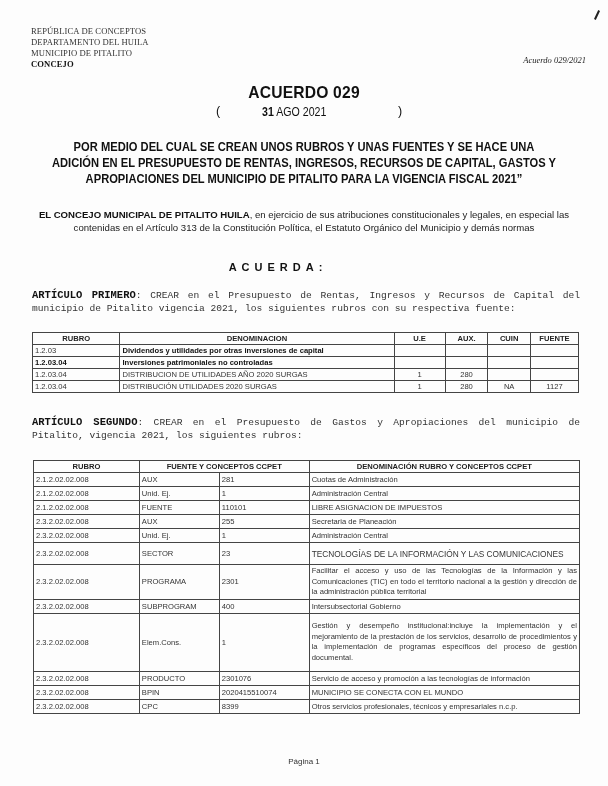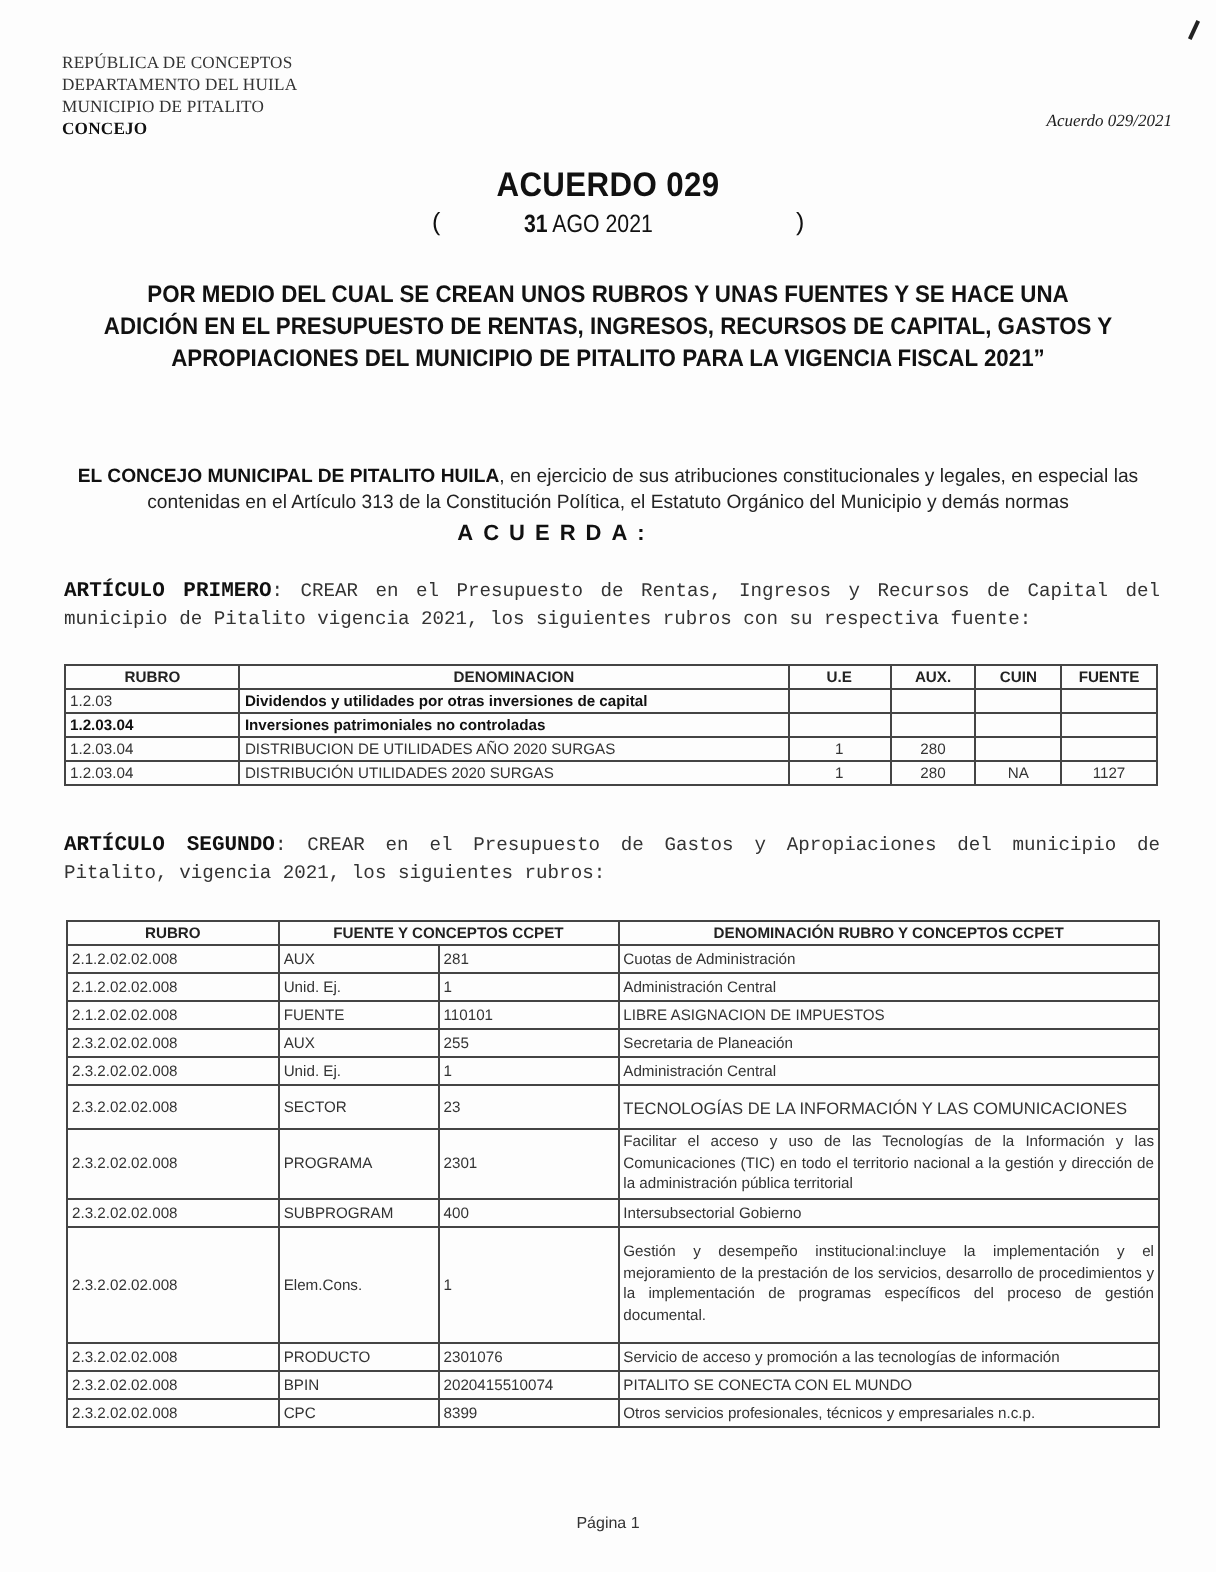--- a/index.html
+++ b/index.html
@@ -8,21 +8,21 @@
   .hdr .b { font-weight:bold; color:#111; }
   .ref { position:absolute; right:22px; top:55px; font-family:"Liberation Serif", serif; font-style:italic; font-size:8.5px; color:#222; }
   .tick { position:absolute; right:10px; top:10px; width:2px; height:10px; background:#222; transform:rotate(25deg); }
   .title { position:absolute; left:0; width:608px; top:83px; text-align:center; font-weight:bold; font-size:17px; letter-spacing:0.2px; font-family:"Liberation Sans", sans-serif; transform:scaleX(0.92); }
   .date { position:absolute; top:104px; left:0; width:608px; text-align:center; font-size:12.5px; }
   .date .paren-l { position:absolute; left:216px; top:0; }
   .date .paren-r { position:absolute; left:398px; top:0; }
   .date .d { position:absolute; left:262px; top:1px; transform:scaleX(0.85); transform-origin:left; }
   .date .d b { font-weight:bold; }
   .subject { position:absolute; left:30px; width:548px; top:139px; text-align:center; font-weight:bold; font-size:12px; line-height:16px; transform:scaleX(0.93); transform-origin:center; }
-  .intro { position:absolute; left:30px; width:548px; top:208px; text-align:center; font-size:9.6px; line-height:13px; color:#222;margin-top:24px; }
+  .intro { position:absolute; left:30px; width:548px; top:208px; text-align:center; font-size:9.6px; line-height:13px; color:#222; }
   .intro b { color:#111; }
   .acuerda { position:absolute; left:0; width:556px; top:261px; text-align:center; font-weight:bold; font-size:11px; letter-spacing:5px; }
   .art { position:absolute; left:32px; width:548px; font-size:9.6px; line-height:13px; color:#333; text-align:justify;font-family:Liberation Mono, monospace; }
   .art b { color:#111; font-size:10.5px; }
   .art1 { top:289px; }
   .art2 { top:416px; }
   table { position:absolute; border-collapse:collapse; font-size:7.6px; color:#333;padding-left:36px; }
   table td, table th { border:1px solid #444; padding:0 2px; height:11px; }
   table th { font-weight:bold; color:#222; text-align:center; }
   .t1 { left:32px; top:332px; width:547px; border:1.5px solid #222; }
@@ -192,21 +192,21 @@
       <tr>
         <td>2.3.2.02.02.008</td>
         <td>PRODUCTO</td>
         <td class="r">2301076</td>
         <td>Servicio de acceso y promoción a las tecnologías de información</td>
       </tr>
       <tr>
         <td>2.3.2.02.02.008</td>
         <td>BPIN</td>
         <td class="r">2020415510074</td>
-        <td>PITALITO SE CONECTA CON EL MUNDO</td>
+        <td>MUNICIPIO SE CONECTA CON EL MUNDO</td>
       </tr>
       <tr>
         <td>2.3.2.02.02.008</td>
         <td>CPC</td>
         <td class="r">8399</td>
         <td>Otros servicios profesionales, técnicos y empresariales n.c.p.</td>
       </tr>
     </tbody>
 </table>
 

